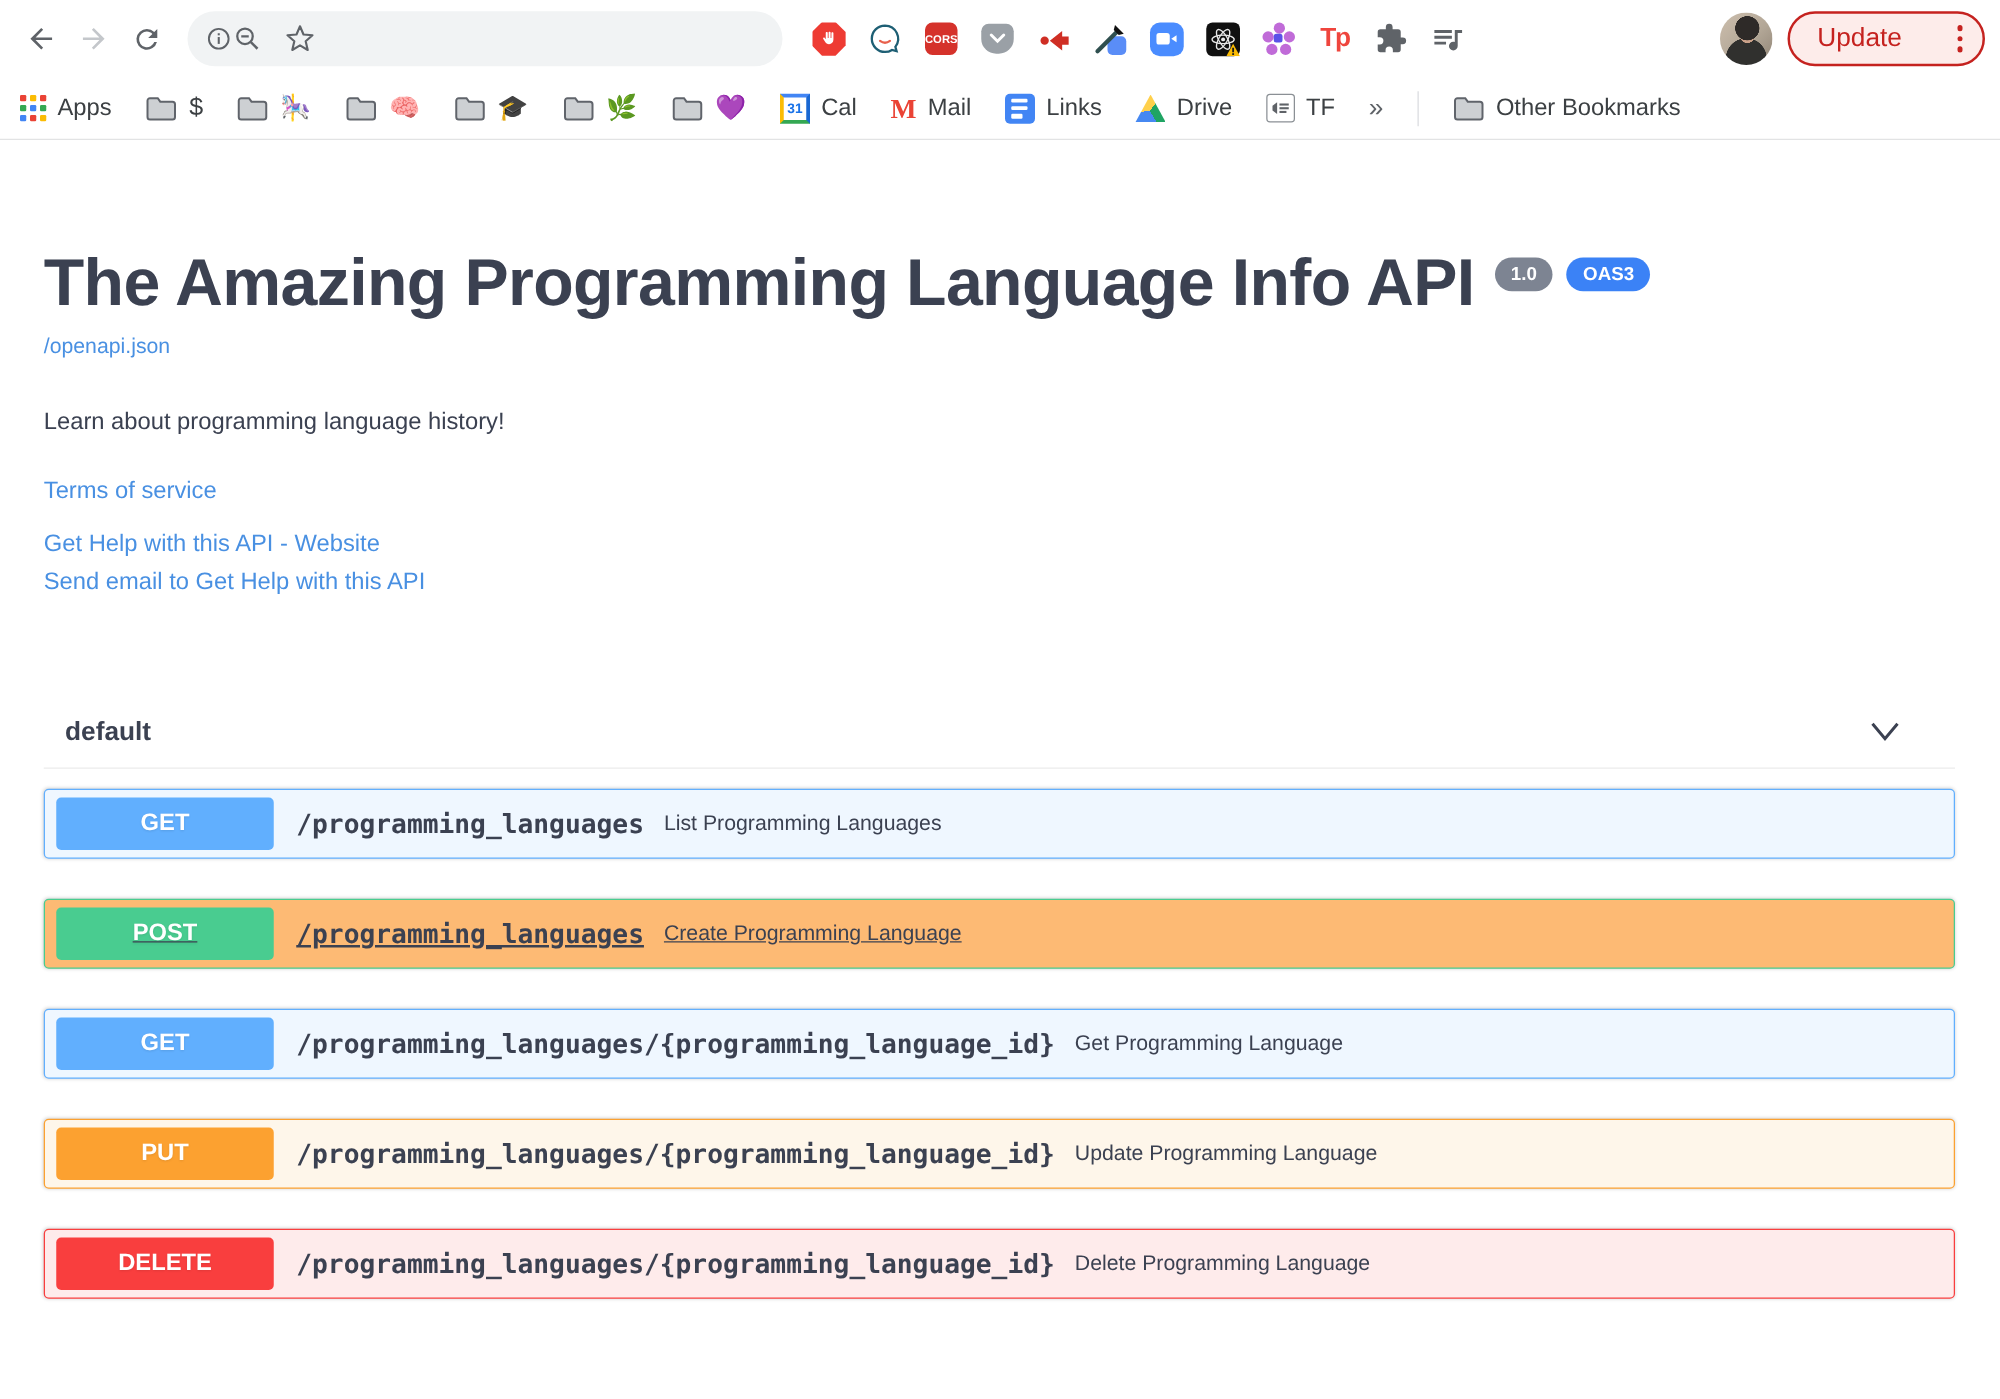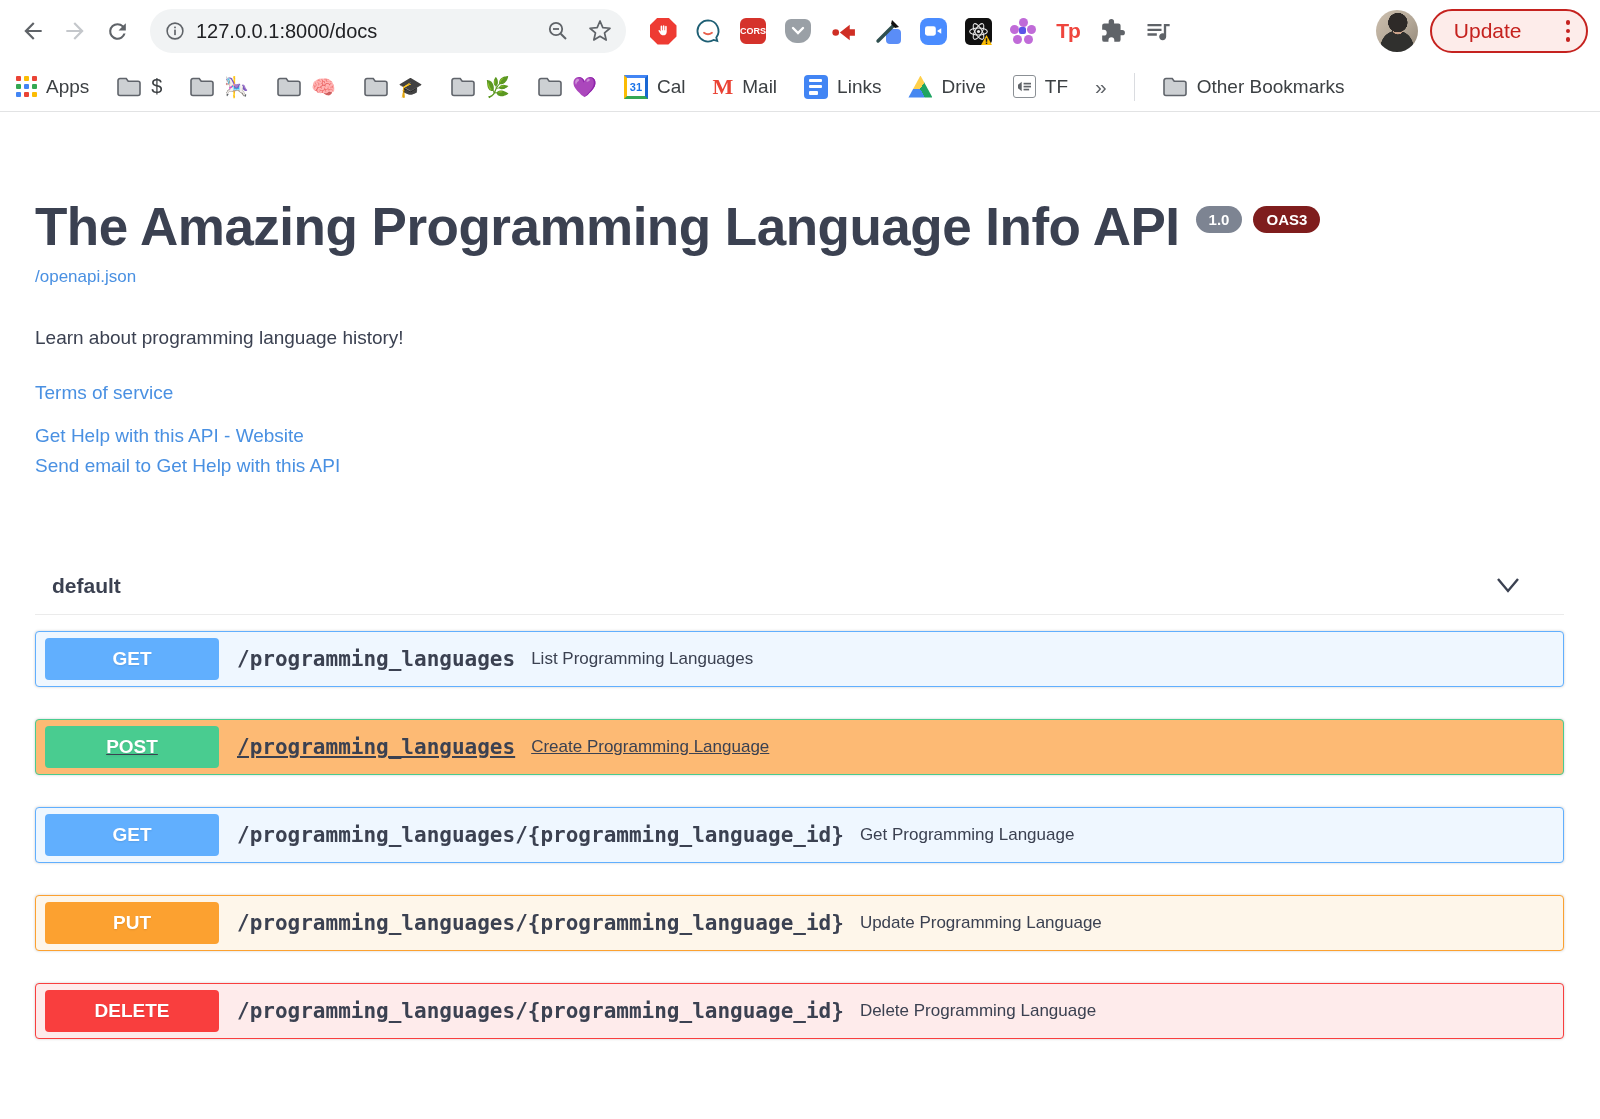--- a/index.html
+++ b/index.html
@@ -57,21 +57,21 @@
   .bm-divider { width:1px; height:28px; background:#dadce0; }
   .chev2 { color:#5f6368; font-size:21px; }
 
   
   .page { padding:86px 36px 0 35px; color:#3b4151; }
   .api-title { display:flex; align-items:flex-start; }
   .api-title h1 { font-size:53px; font-weight:bold; color:#3b4151; letter-spacing:-0.5px; line-height:1.1; }
   .badges { display:flex; gap:11px; margin-left:16px; margin-top:8px; }
   .pill { border-radius:15px; padding:5px 13px; color:#fff; font-size:15px; font-weight:bold; }
   .pill.gray { background:#7d8492; }
-  .pill.green { background:#7f1d1d; }
+  .pill.green { background:#3b82f6; }
   .spec-link { display:inline-block; margin-top:11px; color:#4990e2; font-size:17px; text-decoration:none; }
   .desc { margin-top:40px; font-size:19px; color:#3b4151; }
   .link-row { color:#4990e2; font-size:19px; text-decoration:none; display:inline-block; }
   .mt-terms { margin-top:33px; }
   .help-block { margin-top:17px; line-height:29px; }
   .mt-license { margin-top:19px; }
 
   .section { margin-top:93px; }
   .section-head { display:flex; align-items:center; justify-content:space-between;
     padding:0 40px 16px 17px; border-bottom:1px solid #ebebeb; }
@@ -109,21 +109,20 @@
         <path d="M17.65 6.35A7.95 7.95 0 0 0 12 4a8 8 0 1 0 7.73 10h-2.08A6 6 0 1 1 12 6c1.66 0 3.14.69 4.22 1.78L13 11h7V4z" fill="#5f6368"></path>
       </svg>
   </div>
 
   <div class="omnibox">
     <svg width="22" height="22" viewBox="0 0 24 24">
         <circle cx="12" cy="12" r="8.6" fill="none" stroke="#5f6368" stroke-width="1.7"></circle>
         <rect x="11.1" y="10.5" width="1.8" height="6" fill="#5f6368"></rect>
         <rect x="11.1" y="7.2" width="1.8" height="1.8" fill="#5f6368"></rect>
       </svg>
-    <span class="url">127.0.0.1:8000/docs</span>
     <svg width="24" height="24" viewBox="0 0 24 24" style="margin-right:18px;">
         <circle cx="10" cy="10" r="6.2" fill="none" stroke="#5f6368" stroke-width="1.8"></circle>
         <line x1="14.7" y1="14.7" x2="20" y2="20" stroke="#5f6368" stroke-width="2"></line>
         <line x1="7" y1="10" x2="13" y2="10" stroke="#5f6368" stroke-width="1.8"></line>
       </svg>
     <svg width="24" height="24" viewBox="0 0 24 24">
         <path d="M12 17.27 18.18 21l-1.64-7.03L22 9.24l-7.19-.61L12 2 9.19 8.63 2 9.24l5.46 4.73L5.82 21z" fill="none" stroke="#5f6368" stroke-width="1.7" stroke-linejoin="round"></path>
       </svg>
   </div>
 

